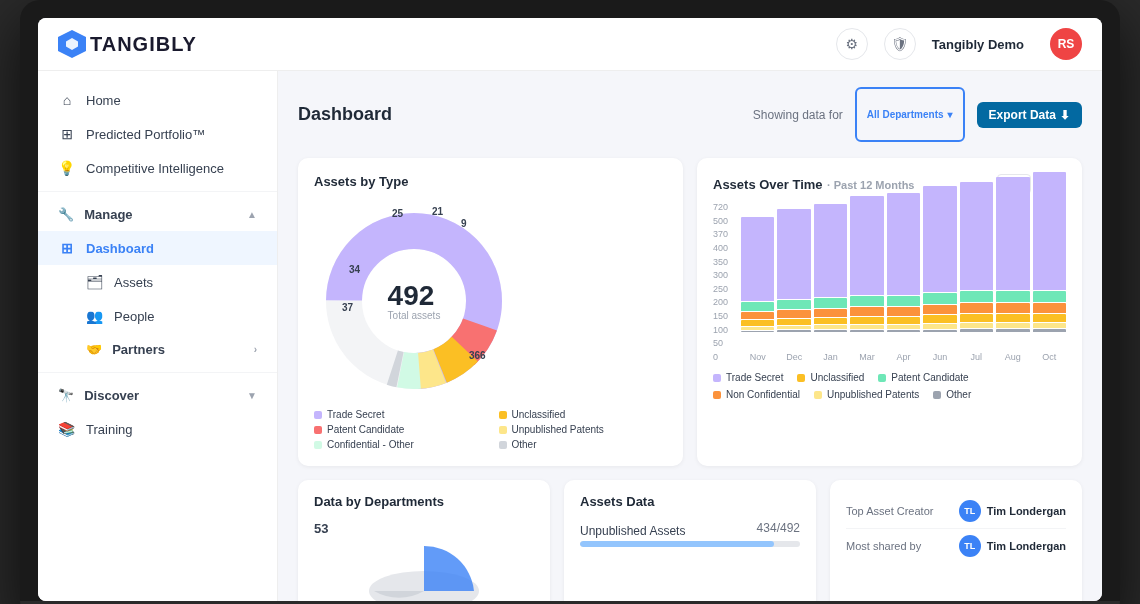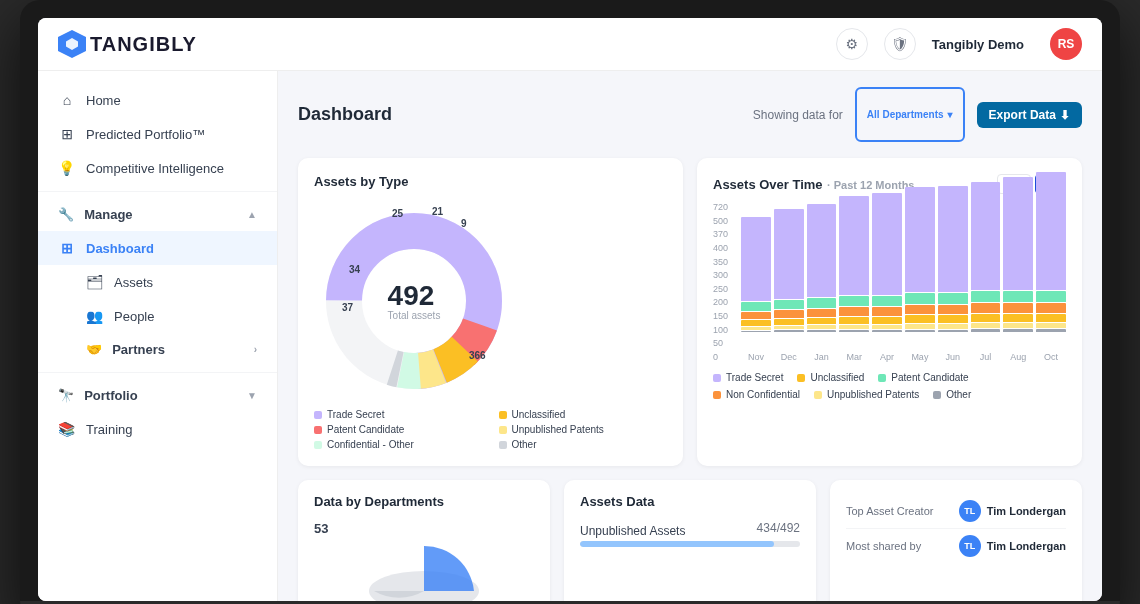--- a/index.html
+++ b/index.html
@@ -469,21 +469,21 @@
           <div class="left">
             <span class="icon">🤝</span>
             <span>Partners</span>
           </div>
           <span class="chevron">›</span>
         </div>
         <div class="sidebar-divider"></div>
         <div class="sidebar-section">
           <div class="left">
             <span class="icon">🔭</span>
-            <span>Portfolio</span>
+            <span>Discover</span>
           </div>
           <span class="chevron">▼</span>
         </div>
         <div class="sidebar-item">
           <span class="icon">📚</span>
           <span>Training</span>
         </div>
       </div>
 
       <div class="main">
@@ -647,31 +647,20 @@
                   </div>
                   <div class="bar-label">Apr</div>
                 </div>
                 <div class="bar-group">
                   <div class="bar-stack">
                     <div class="bar-seg" style="height: 2px; background: rgb(156, 163, 175);"></div>
                     <div class="bar-seg" style="height: 5px; background: rgb(253, 230, 138);"></div>
                     <div class="bar-seg" style="height: 8px; background: rgb(251, 191, 36);"></div>
                     <div class="bar-seg" style="height: 9px; background: rgb(251, 146, 60);"></div>
                     <div class="bar-seg" style="height: 11px; background: rgb(110, 231, 183);"></div>
-                    <div class="bar-seg" style="height: 105px; background: rgb(196, 181, 253);"></div>
-                  </div>
-                  <div class="bar-label">May</div>
-                </div>
-                <div class="bar-group">
-                  <div class="bar-stack">
-                    <div class="bar-seg" style="height: 2px; background: rgb(156, 163, 175);"></div>
-                    <div class="bar-seg" style="height: 5px; background: rgb(253, 230, 138);"></div>
-                    <div class="bar-seg" style="height: 8px; background: rgb(251, 191, 36);"></div>
-                    <div class="bar-seg" style="height: 9px; background: rgb(251, 146, 60);"></div>
-                    <div class="bar-seg" style="height: 11px; background: rgb(110, 231, 183);"></div>
                     <div class="bar-seg" style="height: 106px; background: rgb(196, 181, 253);"></div>
                   </div>
                   <div class="bar-label">Jun</div>
                 </div>
                 <div class="bar-group">
                   <div class="bar-stack">
                     <div class="bar-seg" style="height: 3px; background: rgb(156, 163, 175);"></div>
                     <div class="bar-seg" style="height: 5px; background: rgb(253, 230, 138);"></div>
                     <div class="bar-seg" style="height: 8px; background: rgb(251, 191, 36);"></div>
                     <div class="bar-seg" style="height: 10px; background: rgb(251, 146, 60);"></div>

